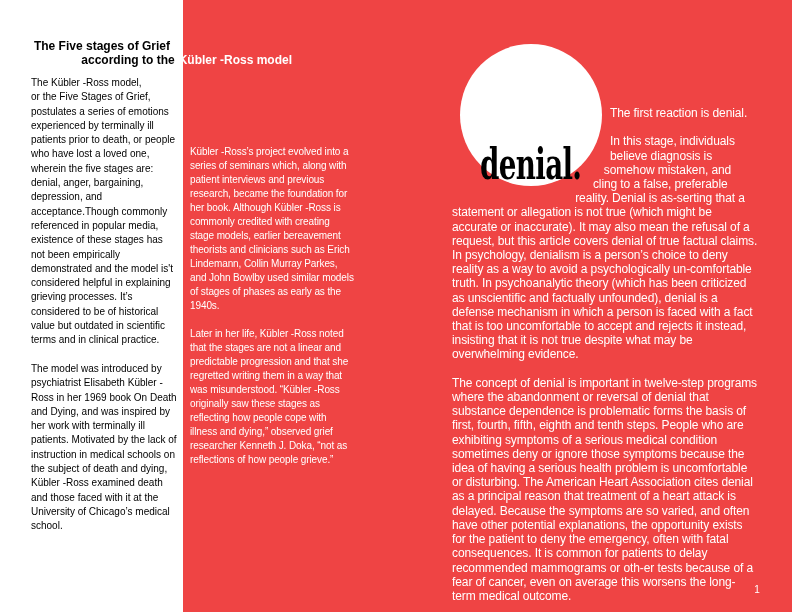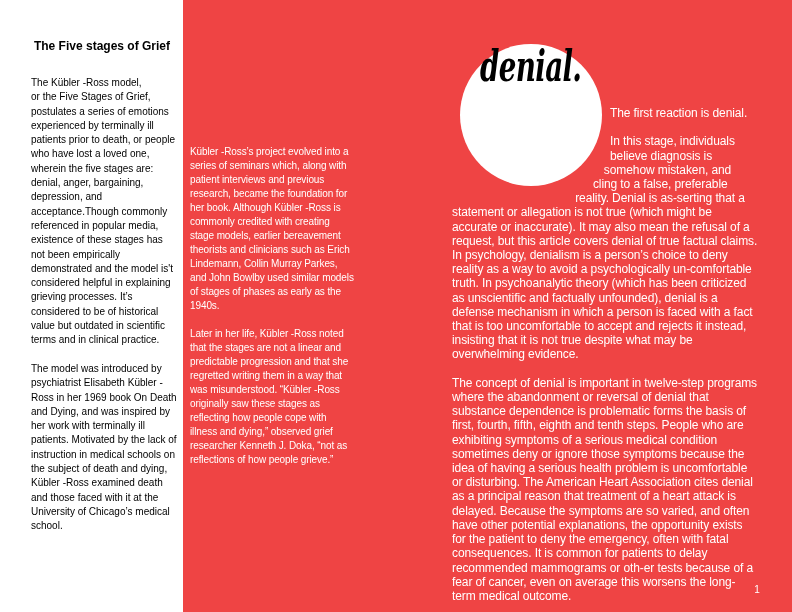--- a/index.html
+++ b/index.html
@@ -72,23 +72,22 @@
     width: 142px;
     height: 142px;
     margin-left: 8px;
     margin-right: 8px;
     margin-bottom: 6px;
     background: #ffffff;
     border-radius: 50%;
     shape-outside: circle(50%);
     shape-margin: 9px;
     display: flex;
-    align-items: flex-start;
+    align-items: flex-end;
     justify-content: center;
-    font-style: italic;
   }
   .stage-label {
     font-family: "DejaVu Serif", serif;
     font-weight: bold;
     font-size: 42px;
     line-height: 1;
     letter-spacing: -1px;
     color: #000000;
     transform: scaleX(0.66);
     margin-top: 2px;
@@ -111,20 +110,21 @@
 </style>
 </head>
 <body>
 
 <div class="page">
 
   <div class="left-col-bg"></div>
 
   <div class="title-line1">The Five stages of Grief</div>
 
+  <div class="title-line2"><span>according to the</span><span class="hl">Kübler -Ross model</span></div>
 
   <div class="left-body">The Kübler -Ross model,
 or the Five Stages of Grief, postulates a series of emotions experienced by terminally ill patients prior to death, or people who have lost a loved one, wherein the five stages are: denial, anger, bargaining, depression, and acceptance.Though commonly referenced in popular media, existence of these stages has not been empirically demonstrated and the model is't considered helpful in explaining grieving processes. It’s considered to be of historical value but outdated in scientific terms and in clinical practice.
 
 The model was introduced by psychiatrist Elisabeth Kübler -Ross in her 1969 book On Death and Dying, and was inspired by her work with terminally ill patients. Motivated by the lack of instruction in medical schools on the subject of death and dying, Kübler -Ross examined death and those faced with it at the University of Chicago’s medical school.</div>
 
   <div class="mid-body">Kübler -Ross’s project evolved into a series of seminars which, along with patient interviews and previous research, became the foundation for her book. Although Kübler -Ross is commonly credited with creating stage models, earlier bereavement theorists and clinicians such as Erich Lindemann, Collin Murray Parkes, and John Bowlby used similar models of stages of phases as early as the 1940s.
 
 Later in her life, Kübler -Ross noted that the stages are not a linear and predictable progression and that she regretted writing them in a way that was misunderstood. “Kübler -Ross originally saw these stages as reflecting how people cope with illness and dying,” observed grief researcher Kenneth J. Doka, “not as reflections of how people grieve.”</div>
 

